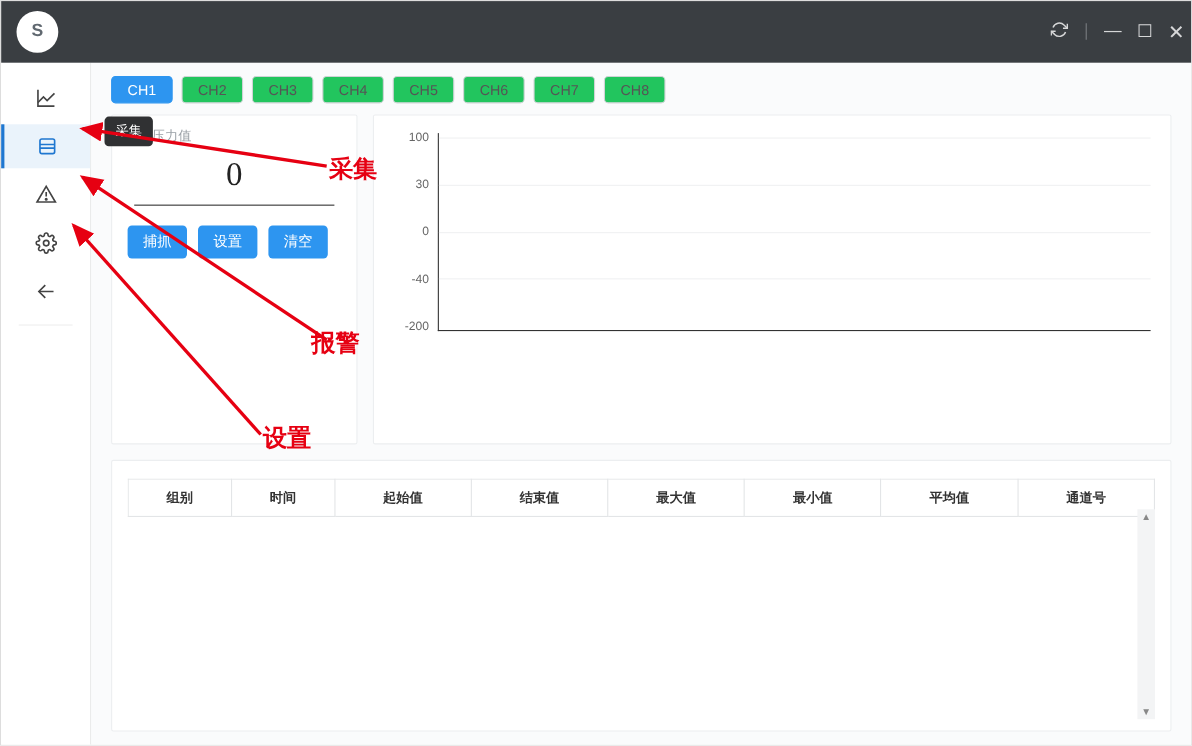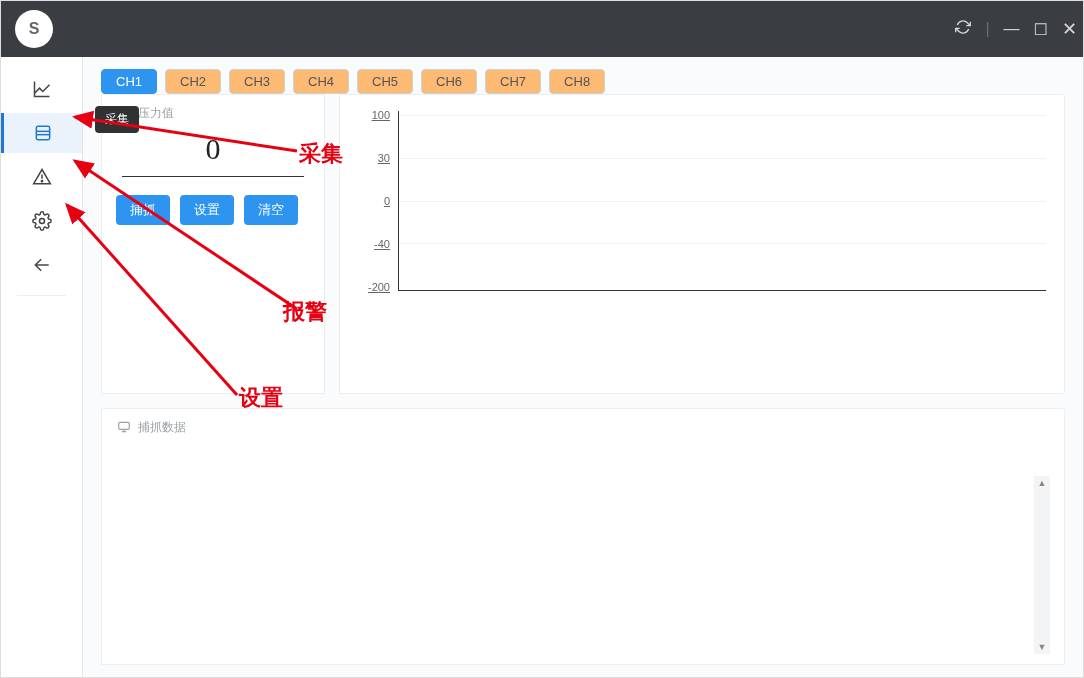--- a/index.html
+++ b/index.html
@@ -9,35 +9,35 @@
   .titlebar .logo { width:38px; height:38px; border-radius:50%; background:#fff; display:flex; align-items:center; justify-content:center; font-weight:bold; color:#606870; font-size:16px; margin-left:6px; }
   .win-controls { position:absolute; right:6px; top:0; height:56px; display:flex; align-items:center; gap:14px; color:#d6d7d8; }
   .win-controls span { cursor:pointer; font-size:16px; }
   .body { flex:1; display:flex; min-height:0; }
   .sidebar { width:82px; border-right:1px solid #e5e6e7; display:flex; flex-direction:column; align-items:center; padding-top:12px; gap:4px; background:#fff; }
   .side-item { width:100%; height:40px; display:flex; align-items:center; justify-content:center; cursor:pointer; color:#444; }
   .side-item.active { background:#eaf3fb; color:#1f77d0; border-left:3px solid #1f77d0; }
   .side-item svg { width:20px; height:20px; stroke:currentColor; fill:none; stroke-width:1.8; }
   .side-divider { width:60%; border-top:1px solid #eee; margin:6px 0; }
   .main { flex:1; padding:12px 18px 12px 18px; background:#fafbfc; display:flex; flex-direction:column; min-width:0; }
-  .ch-tabs { display:flex; gap:8px; }
-  .ch-tab { padding:4px 14px; border:1px solid #d0d3d6; border-radius:4px; background:#fdba74; color:#555; cursor:pointer; font-size:13px; }
+  .ch-tabs { display:flex; gap:8px; margin-bottom:10px; }
+  .ch-tab { padding:4px 14px; border:1px solid #d0d3d6; border-radius:4px; background:#22c55e; color:#555; cursor:pointer; font-size:13px; }
   .ch-tab.active { background:#2d95f0; border-color:#2d95f0; color:#fff; }
   .panels { display:flex; gap:14px; flex:0 0 300px; }
   .panel { background:#fff; border:1px solid #eceef0; border-radius:2px; padding:10px 14px; }
   .panel-left { width:224px; }
   .panel-right { flex:1; min-width:0; }
-  .panel-title { color:#9aa0a6; font-size:12px; margin-bottom:6px; display:flex; align-items:flex-start; gap:6px; }
+  .panel-title { color:#9aa0a6; font-size:12px; margin-bottom:6px; display:flex; align-items:flex-end; gap:6px; }
   .panel-title .ico { width:16px; height:16px; display:inline-flex; align-items:center; justify-content:center; }
   .pressure-value { font-size:30px; text-align:center; font-family:"Times New Roman",serif; color:#222; padding:4px 0 10px; border-bottom:1px solid #333; margin:0 6px 18px; }
   .btn-row { display:flex; gap:10px; margin-bottom:10px; }
   .btn { padding:6px 14px; border:none; border-radius:4px; background:#2d95f0; color:#fff; cursor:pointer; font-size:13px; }
   .chart-area { position:relative; height:180px; margin-top:6px; }
   .y-axis { position:absolute; left:0; top:0; bottom:0; width:40px; }
-  .y-tick { position:absolute; right:4px; font-size:11px; color:#666; transform:translateY(-50%);text-decoration:underline; }
+  .y-tick { position:absolute; right:4px; font-size:11px; color:#666; transform:translateY(-50%); }
   .plot { position:absolute; left:44px; right:4px; top:0; bottom:0; border-left:1.5px solid #333; border-bottom:1.5px solid #333; }
   .grid-line { position:absolute; left:0; right:0; border-top:1px solid #f0f1f2; }
   .data-panel { flex:1; margin-top:14px; background:#fff; border:1px solid #eceef0; border-radius:2px; padding:10px 14px 10px; display:flex; flex-direction:column; min-height:0; }
   .table-wrap { flex:1; overflow:auto; position:relative; margin-top:6px; }
   table { width:100%; border-collapse:collapse; }
   th { border:1px solid #e3e5e7; padding:8px 6px; font-weight:bold; font-size:12px; color:#333; background:#fff; text-align:center; }
   .scrollbar-fake { position:absolute; right:0; top:28px; bottom:0; width:16px; background:#f3f4f5; display:flex; flex-direction:column; align-items:center; justify-content:space-between; padding:2px 0; }
   .scrollbar-fake .arrow { font-size:9px; color:#888; cursor:pointer; }
   
   .tooltip { position:absolute; left:94px; top:105px; background:#303133; color:#fff; padding:5px 10px; border-radius:4px; font-size:12px; }
@@ -150,31 +150,35 @@
               <div class="grid-line" style="top:2%"></div>
               <div class="grid-line" style="top:26%"></div>
               <div class="grid-line" style="top:50%"></div>
               <div class="grid-line" style="top:74%"></div>
             </div>
           </div>
         </div>
       </div>
 
       <div class="data-panel">
-        <div class="panel-title">
-          <span class="ico">
-            <svg width="14" height="14" viewBox="0 0 24 24" fill="none" stroke="#9aa0a6" stroke-width="2">
-                <rect x="3" y="4" width="18" height="12" rx="2"></rect>
-                <line x1="8" y1="20" x2="16" y2="20"></line>
-                <line x1="12" y1="16" x2="12" y2="20"></line>
-              </svg>
-          </span>
-          <span>捕抓数据</span>
-        </div>
         <div class="table-wrap">
+          <table>
+            <thead>
+              <tr>
+                <th>组别</th>
+                <th>时间</th>
+                <th>起始值</th>
+                <th>结束值</th>
+                <th>最大值</th>
+                <th>最小值</th>
+                <th>平均值</th>
+                <th>通道号</th>
+              </tr>
+            </thead>
+          </table>
           <div class="scrollbar-fake">
             <span class="arrow">▲</span>
             <span class="arrow">▼</span>
           </div>
         </div>
       </div>
     </div>
   </div>
 
   <div class="tooltip">采集</div>

